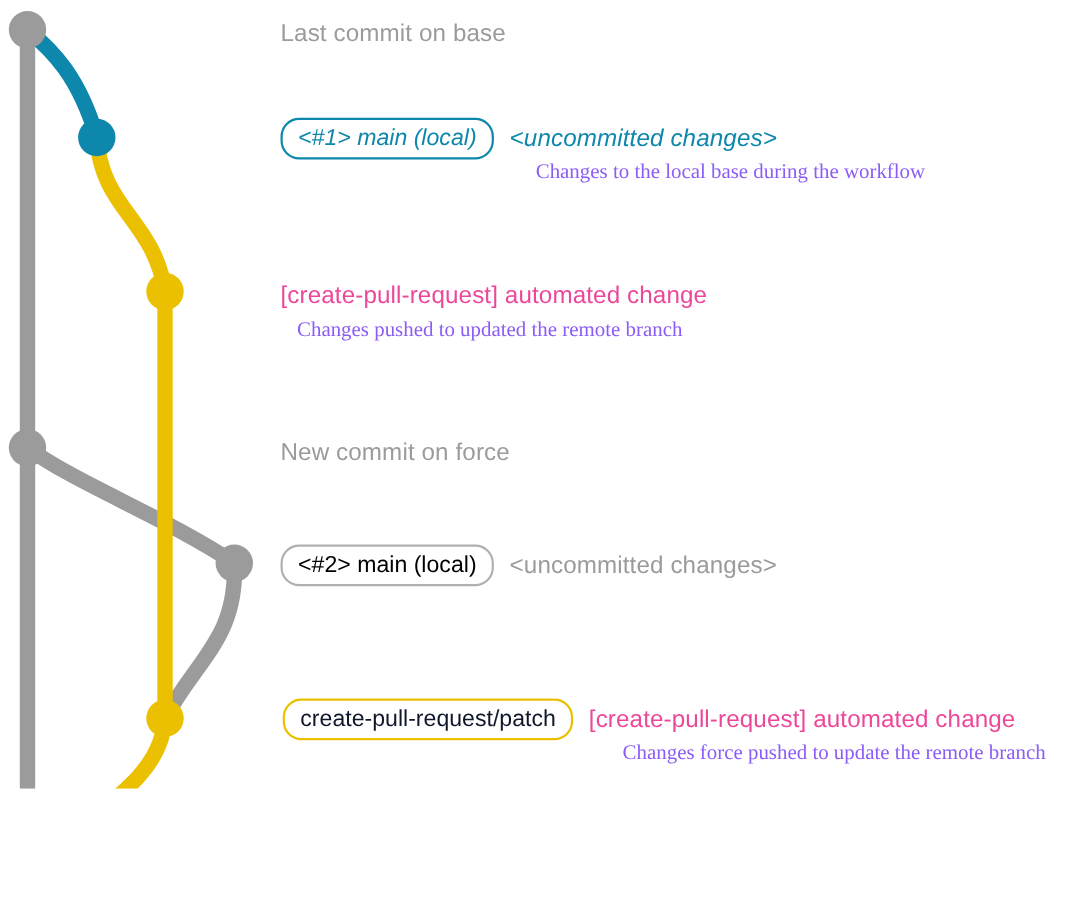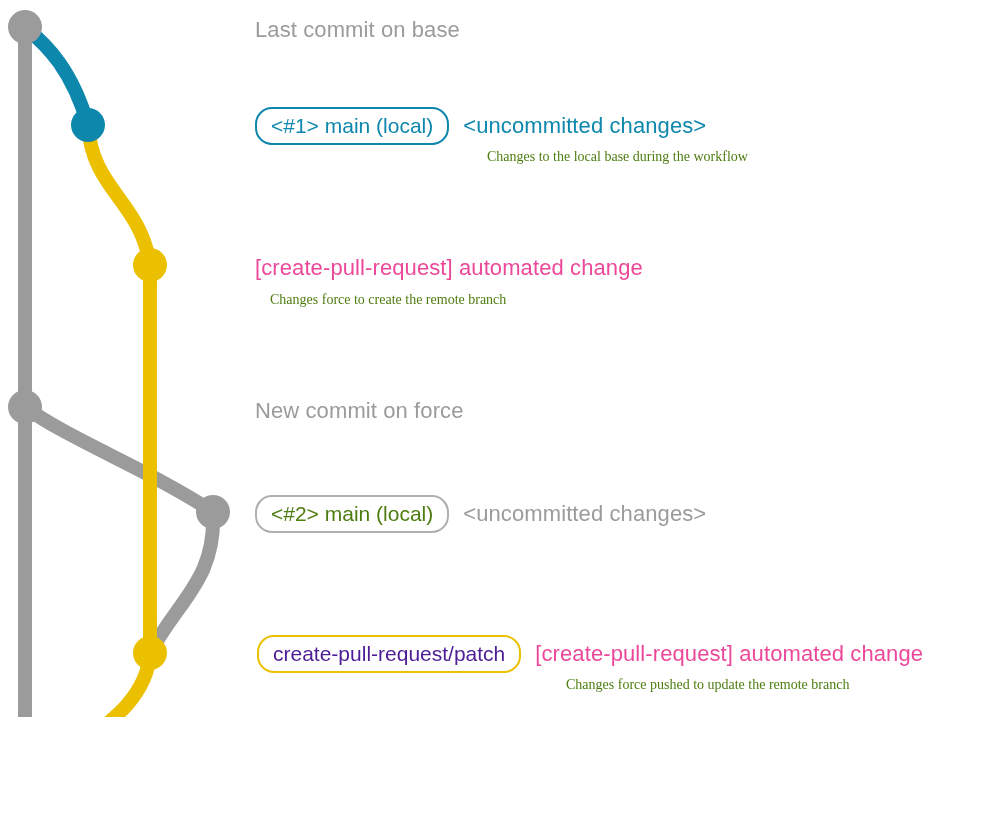--- a/index.html
+++ b/index.html
@@ -40,41 +40,41 @@
     border-radius: 17px;
     padding: 5px 14px 6px 14px;
     font-family: "Liberation Sans", sans-serif;
     font-size: 21px;
     line-height: 23px;
     color: #999999;
     background: #ffffff;
     box-sizing: border-box;
   }
   .badge.teal   { border-color: #0e87ad; color: #0e87ad; }
-  .badge.yellow { border-color: #ebc000; color: #4c1d95; }
-  .badge.gray   { border-color: #b0b0b0; color: #4d7c0f; }
+  .badge.yellow { border-color: #ebc000; color: #0f172a; }
+  .badge.gray   { border-color: #b0b0b0; color: #000000; }
 
   
   .subject {
     font-family: "Liberation Sans", sans-serif;
     font-size: 22px;
     line-height: 36px;
     letter-spacing: 0.1px;
   }
   .subject.teal   { color: #0e87ad; }
   .subject.yellow { color: #ec4899; }
   .subject.gray   { color: #9b9b9b; }
 
   
   .note {
     position: absolute;
     font-family: "Liberation Serif", serif;
-    font-size: 14px;
+    font-size: 19px;
     line-height: 22px;
-    color: #4d7c0f;
+    color: #8b5cf6;
     white-space: nowrap;
   }
 
   .badge-gap { width: 14px; flex: 0 0 14px; }
   .badge-gap-sm { width: 10px; flex: 0 0 10px; }
 </style>
 </head>
 <body>
 
 <div id="canvas">
@@ -101,31 +101,31 @@
     <circle cx="25" cy="407" r="17" fill="#9b9b9b"></circle>
     <circle cx="213" cy="512" r="17" fill="#9b9b9b"></circle>
     <circle cx="150" cy="653" r="17" fill="#ebc000"></circle>
     <circle cx="25" cy="797" r="17" fill="#9b9b9b"></circle>
   </svg>
 
   <div class="row" style="left:255px; top:12px;">
     <span class="subject gray">Last commit on base</span>
   </div>
 
-  <div class="row" style="left:255px; top:107px;">
+  <div class="row" style="left:255px; top:107px;font-style:italic;">
     <span class="badge teal">&lt;#1&gt; main (local)</span>
     <span class="badge-gap"></span>
     <span class="subject teal" style="line-height:38px;">&lt;uncommitted changes&gt;</span>
   </div>
   <div class="note" style="left:487px; top:146px;">Changes to the local base during the workflow</div>
 
   <div class="row" style="left:255px; top:250px;">
     <span class="subject yellow">[create-pull-request] automated change</span>
   </div>
-  <div class="note" style="left:270px; top:289px;">Changes force to create the remote branch</div>
+  <div class="note" style="left:270px; top:289px;">Changes pushed to updated the remote branch</div>
 
   <div class="row" style="left:255px; top:393px;">
     <span class="subject gray">New commit on force</span>
   </div>
 
   <div class="row" style="left:255px; top:495px;">
     <span class="badge gray">&lt;#2&gt; main (local)</span>
     <span class="badge-gap"></span>
     <span class="subject gray" style="line-height:38px;">&lt;uncommitted changes&gt;</span>
   </div>

